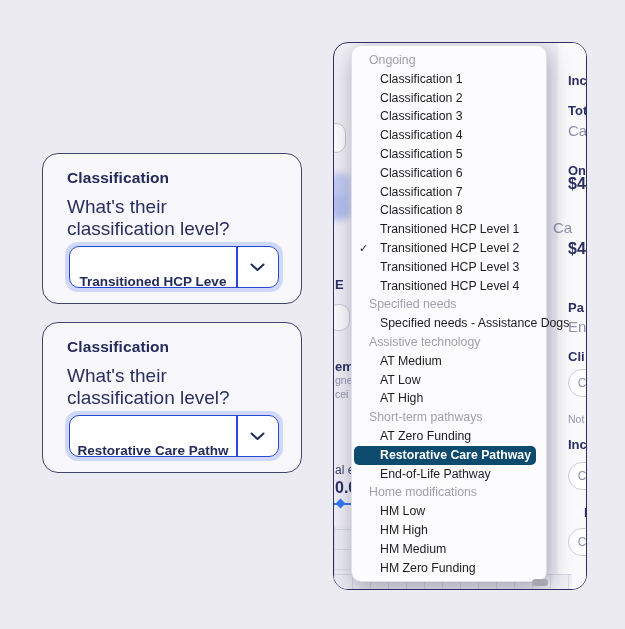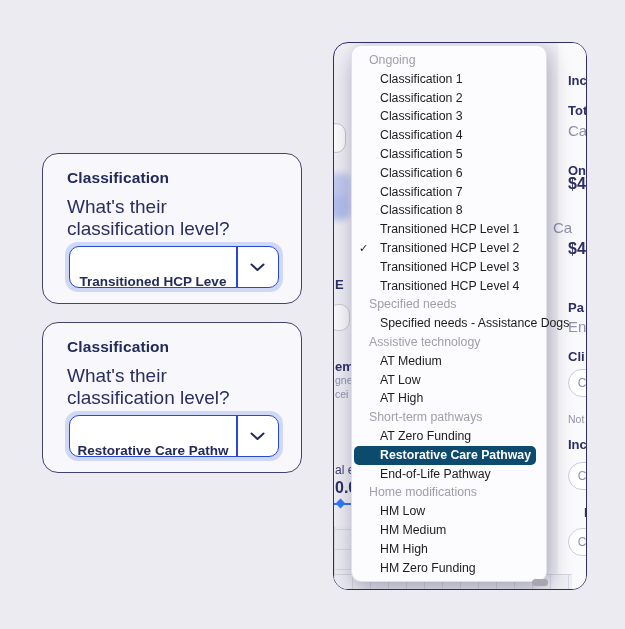--- a/index.html
+++ b/index.html
@@ -181,17 +181,17 @@
       <div class="mrow mg">Assistive technology</div>
       <div class="mrow mi">AT Medium</div>
       <div class="mrow mi">AT Low</div>
       <div class="mrow mi">AT High</div>
       <div class="mrow mg">Short-term pathways</div>
       <div class="mrow mi">AT Zero Funding</div>
       <div class="mrow mi hl">Restorative Care Pathway</div>
       <div class="mrow mi">End-of-Life Pathway</div>
       <div class="mrow mg">Home modifications</div>
       <div class="mrow mi">HM Low</div>
+      <div class="mrow mi">HM High</div>
       <div class="mrow mi">HM Medium</div>
-      <div class="mrow mi">HM High</div>
       <div class="mrow mi">HM Zero Funding</div>
     </div>
 </div>
 
 </body></html>

